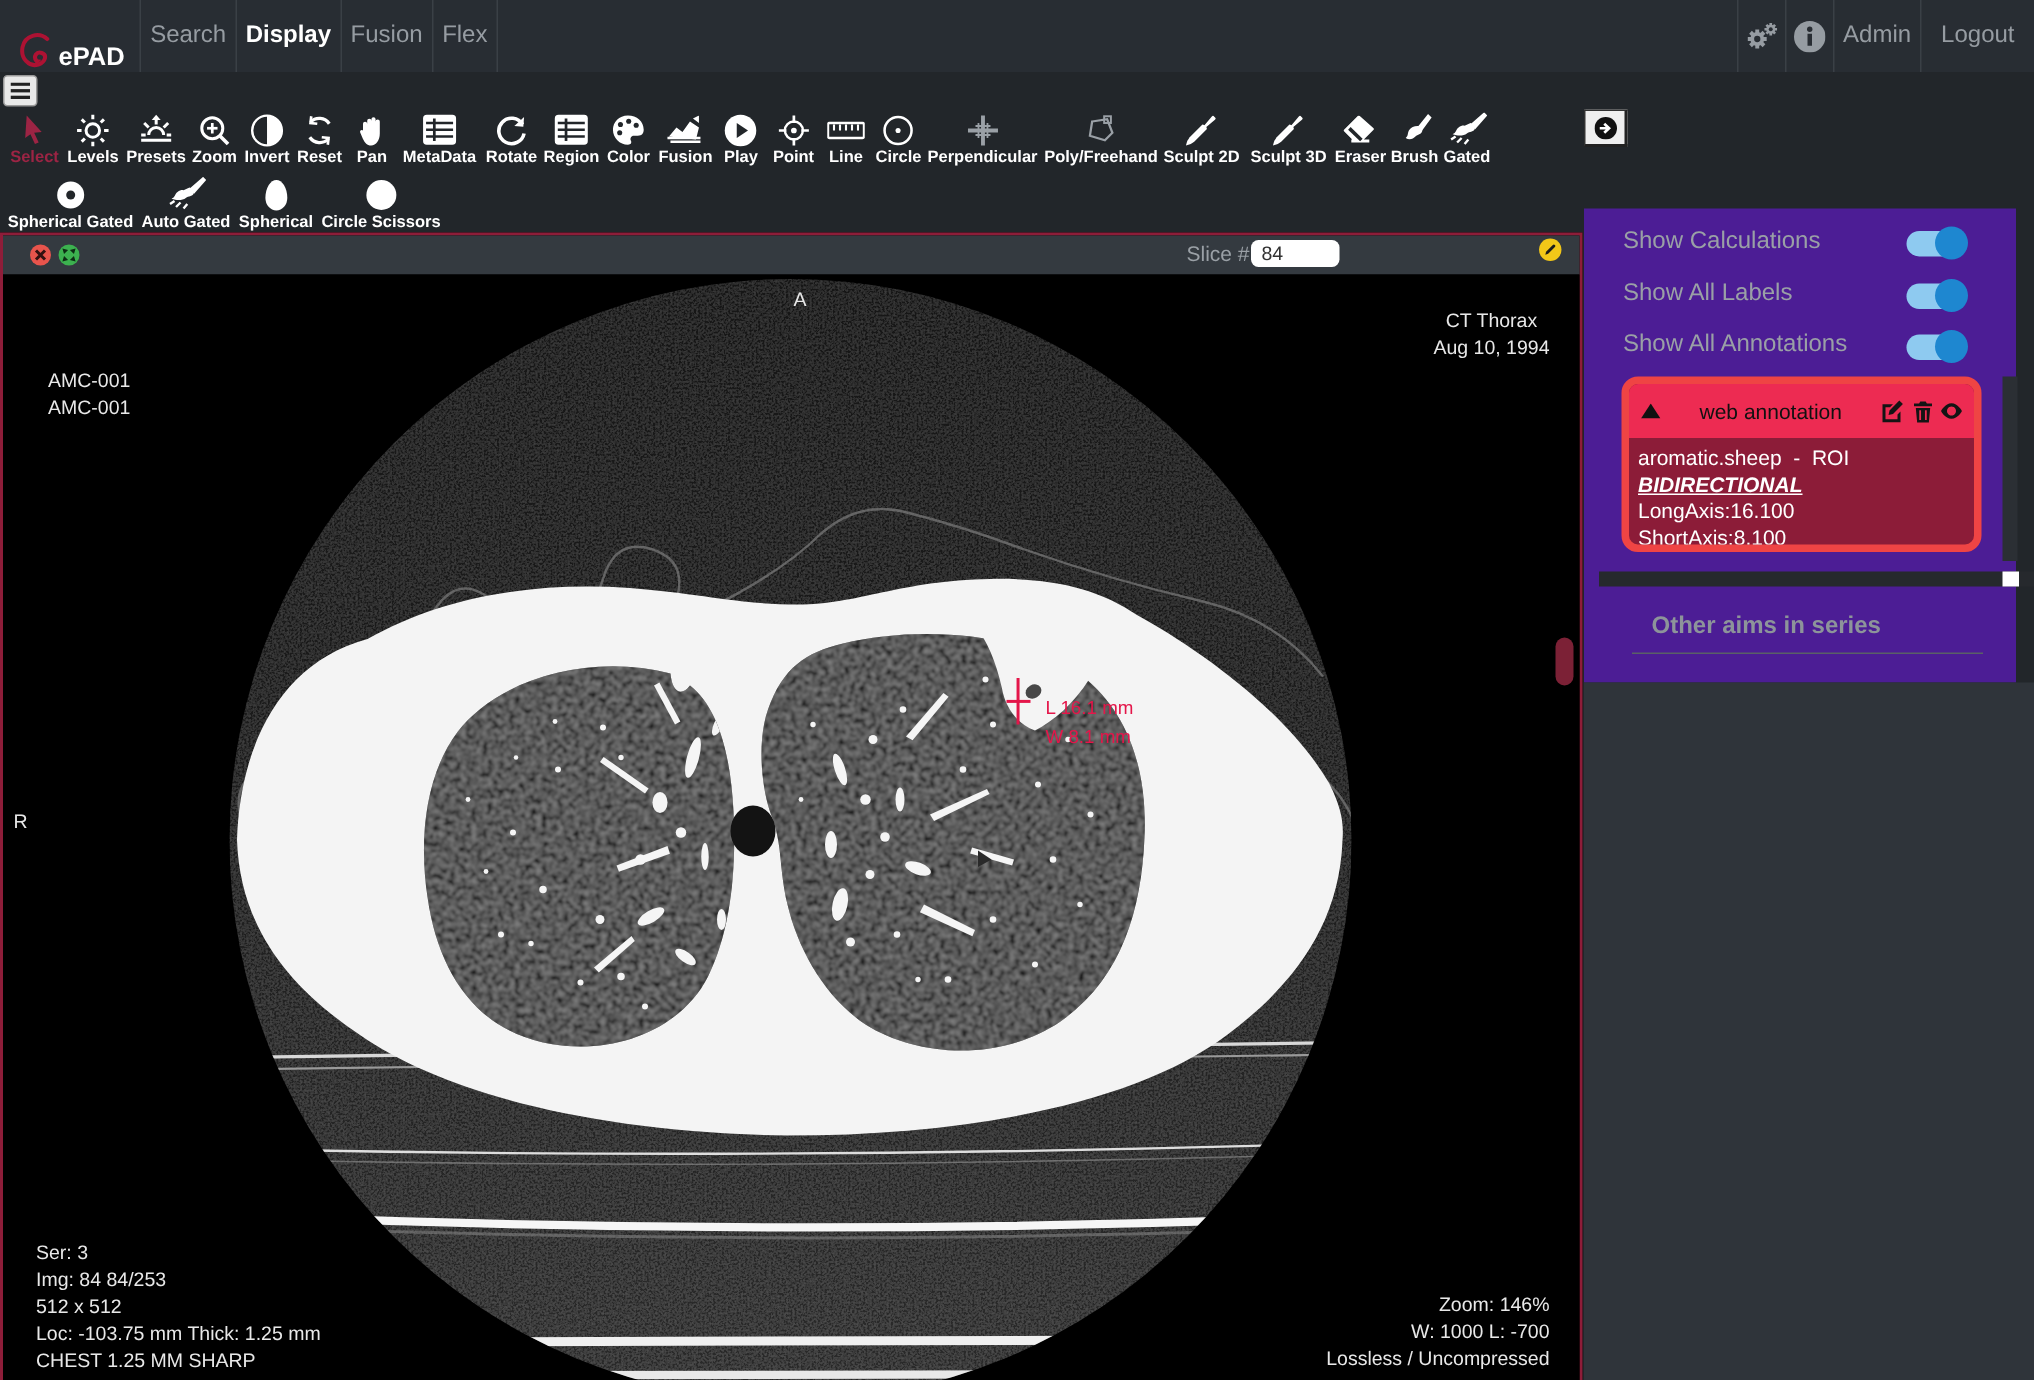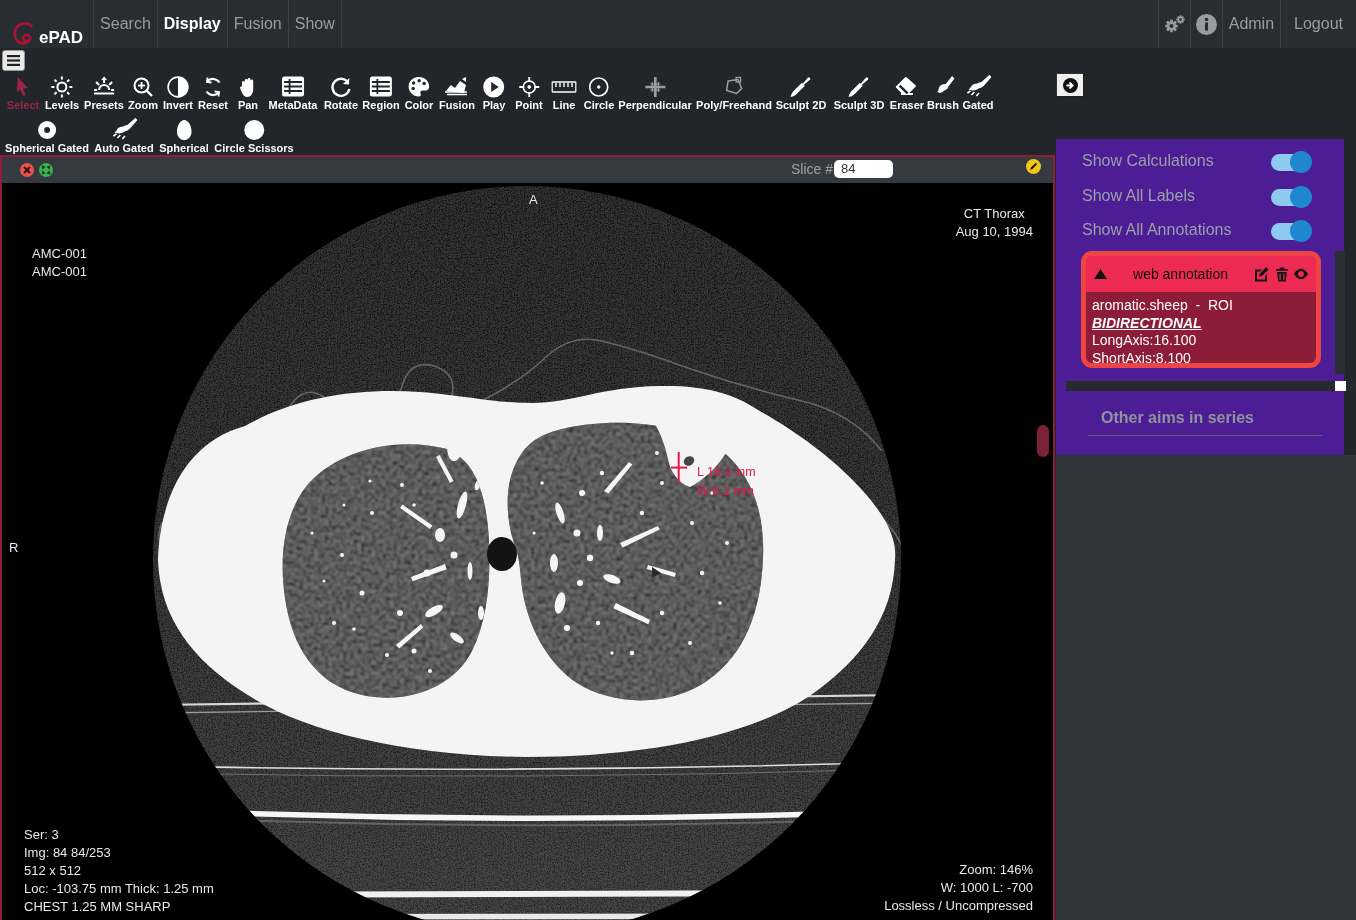--- a/index.html
+++ b/index.html
@@ -76,21 +76,21 @@
   <div class="brand">
     <svg width="25" height="27" viewBox="0 0 25 27">
       <path d="M 20.5,5 C 15,0 5.5,2.5 4,10.5 C 2.6,18 8.5,24 14.5,22 C 19.5,20.3 20.5,15.5 16.8,14.3 C 13.5,13.2 11,16.5 13.2,19.5" fill="none" stroke="#ad1233" stroke-width="2.7" stroke-linecap="round"></path>
       <path d="M 11.6,18.4 l 5,0.4 l -3.2,3.4 z" fill="#ad1233"></path>
     </svg>
     <span class="etxt">ePAD</span>
   </div>
   <div class="nav-item first">Search</div>
   <div class="nav-item active">Display</div>
   <div class="nav-item">Fusion</div>
-  <div class="nav-item">Show</div>
+  <div class="nav-item">Flex</div>
   <div class="nav-right">
     <div class="nav-item" style="padding:0 4px;">
       <svg width="23" height="21" viewBox="0 0 23 21" fill="#969ca2">
         <g>
             <circle cx="8.5" cy="12" r="4.6"></circle>
         <g stroke="#969ca2" stroke-width="2.6">
           <line x1="8.5" y1="5.7" x2="8.5" y2="18.3"></line>
           <line x1="2.2" y1="12" x2="14.8" y2="12"></line>
           <line x1="4" y1="7.5" x2="13" y2="16.5"></line>
           <line x1="13" y1="7.5" x2="4" y2="16.5"></line>

